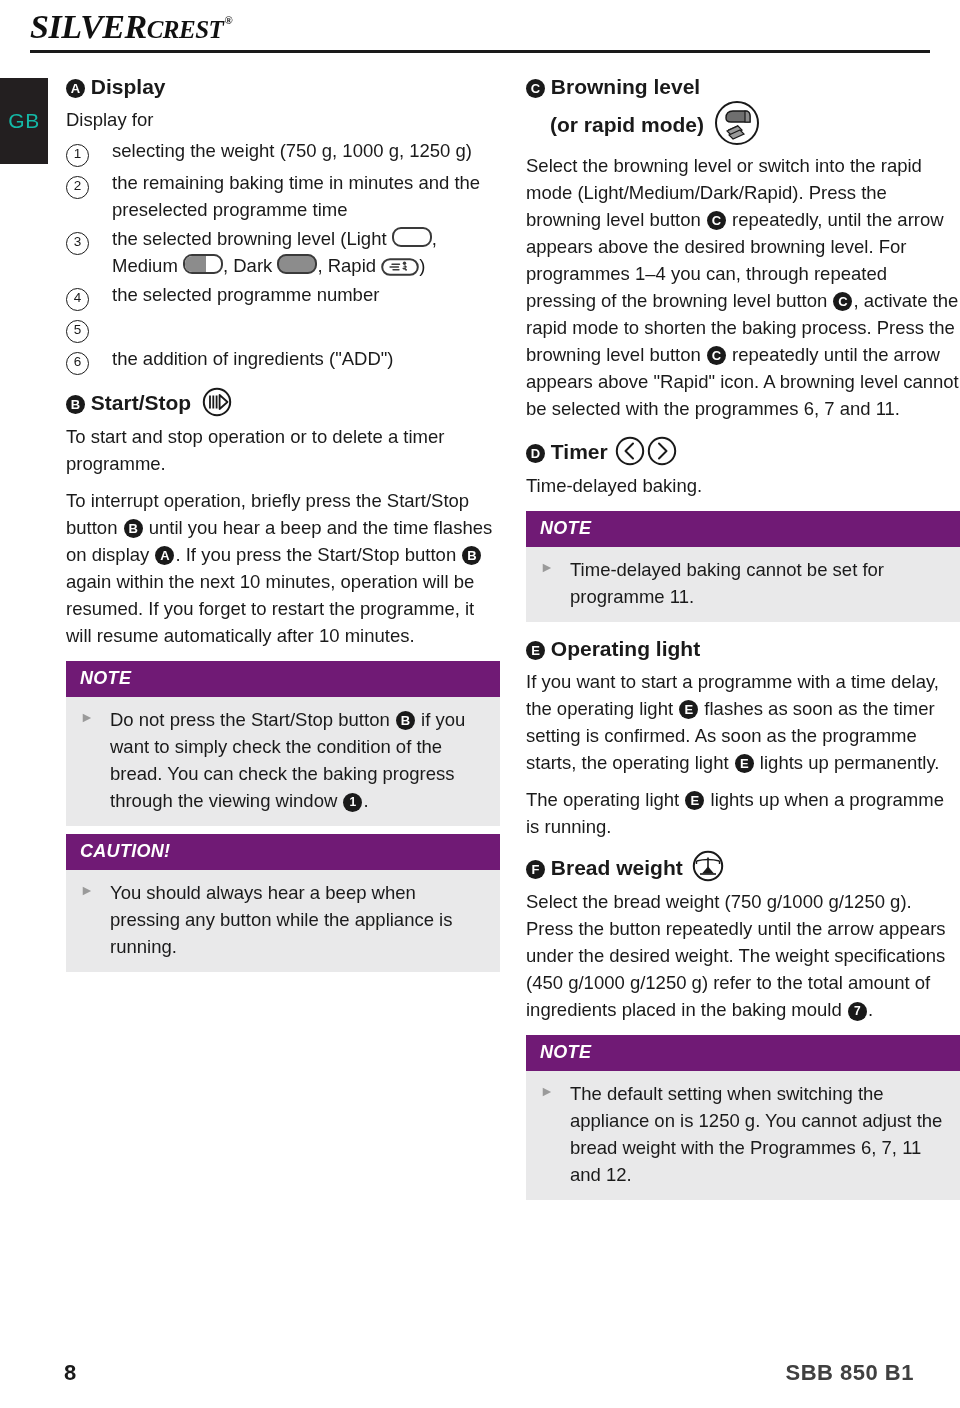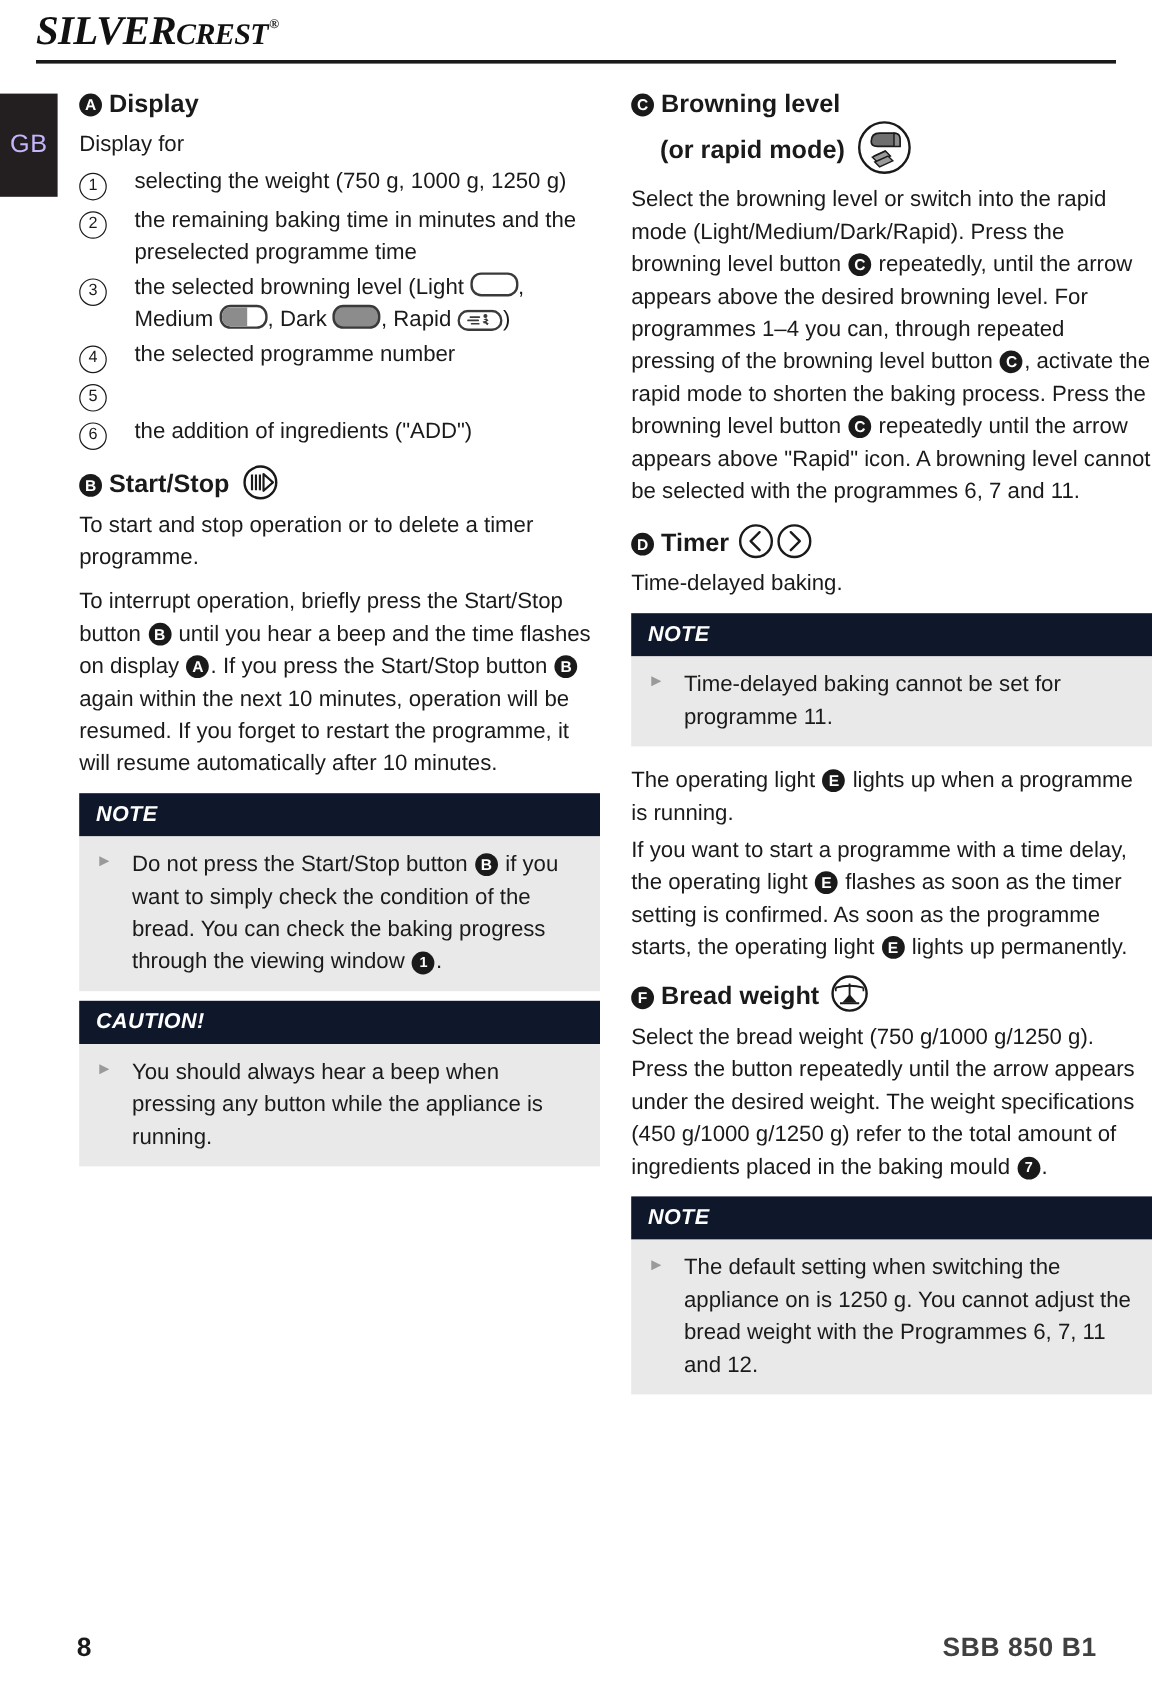--- a/index.html
+++ b/index.html
@@ -53,21 +53,21 @@
   }
 
   
   .lang-tab {
     position: absolute;
     left: 0px;
     top: 78px;
     width: 48px;
     height: 86px;
     background: #231f20;
-    color: #c4b5fd;
+    color: #14b8a6;
     font-size: 21px;
     letter-spacing: 0.5px;
     display: flex;
     align-items: center;
     justify-content: center;
   }
 
   
   .col {
     position: absolute;
@@ -175,21 +175,21 @@
     background: #8c8c8c;
   }
   .pill.dark { background: #8c8c8c; }
 
   
   .callout {
     margin: 12px 0 14px 0;
     width: 100%;
   }
   .callout .head {
-    background: #0f172a;
+    background: #701a75;
     color: #ffffff;
     font-style: italic;
     font-weight: bold;
     font-size: 18px;
     padding: 7px 14px 8px 14px;
     letter-spacing: 0.3px;
   }
   .callout .bodybox {
     background: #e9e9ea;
     padding: 9px 14px 12px 14px;
@@ -363,22 +363,26 @@
     <div class="callout">
       <div class="head">NOTE</div>
       <div class="bodybox">
         <div class="bullet-row">
           <span class="arrow">►</span>
           <span class="btext">Time-delayed baking cannot be set for programme 11.</span>
         </div>
       </div>
     </div>
 
+    <h2 class="sec">
+      <span class="mark">E</span>
+      <span>Operating light</span>
+    </h2>
+    <p class="body"><span>If you want to start a programme with a time delay, the operating light </span><span class="mark inl">E</span><span> flashes as soon as the timer setting is confirmed. As soon as the programme starts, the operating light </span><span class="mark inl">E</span><span> lights up permanently.</span></p>
     <p class="body tight"><span>The operating light </span><span class="mark inl">E</span><span> lights up when a programme is running.</span></p>
-    <p class="body"><span>If you want to start a programme with a time delay, the operating light </span><span class="mark inl">E</span><span> flashes as soon as the timer setting is confirmed. As soon as the programme starts, the operating light </span><span class="mark inl">E</span><span> lights up permanently.</span></p>
 
     <h2 class="sec" style="margin-top:10px;">
       <span class="mark">F</span>
       <span>Bread weight</span>
       <span class="icon"><svg width="38" height="32" viewBox="0 0 38 32">
             <circle cx="19" cy="16" r="14.2" fill="none" stroke="#1a1a1a" stroke-width="2"></circle>
             <line x1="19" y1="7.5" x2="19" y2="22" stroke="#1a1a1a" stroke-width="1.6"></line>
             <path d="M7.5 11 Q19 8 30.5 11" fill="none" stroke="#1a1a1a" stroke-width="1.6"></path>
             <line x1="7.5" y1="11" x2="7.5" y2="14" stroke="#1a1a1a" stroke-width="1.4"></line>
             <line x1="30.5" y1="11" x2="30.5" y2="14" stroke="#1a1a1a" stroke-width="1.4"></line>

